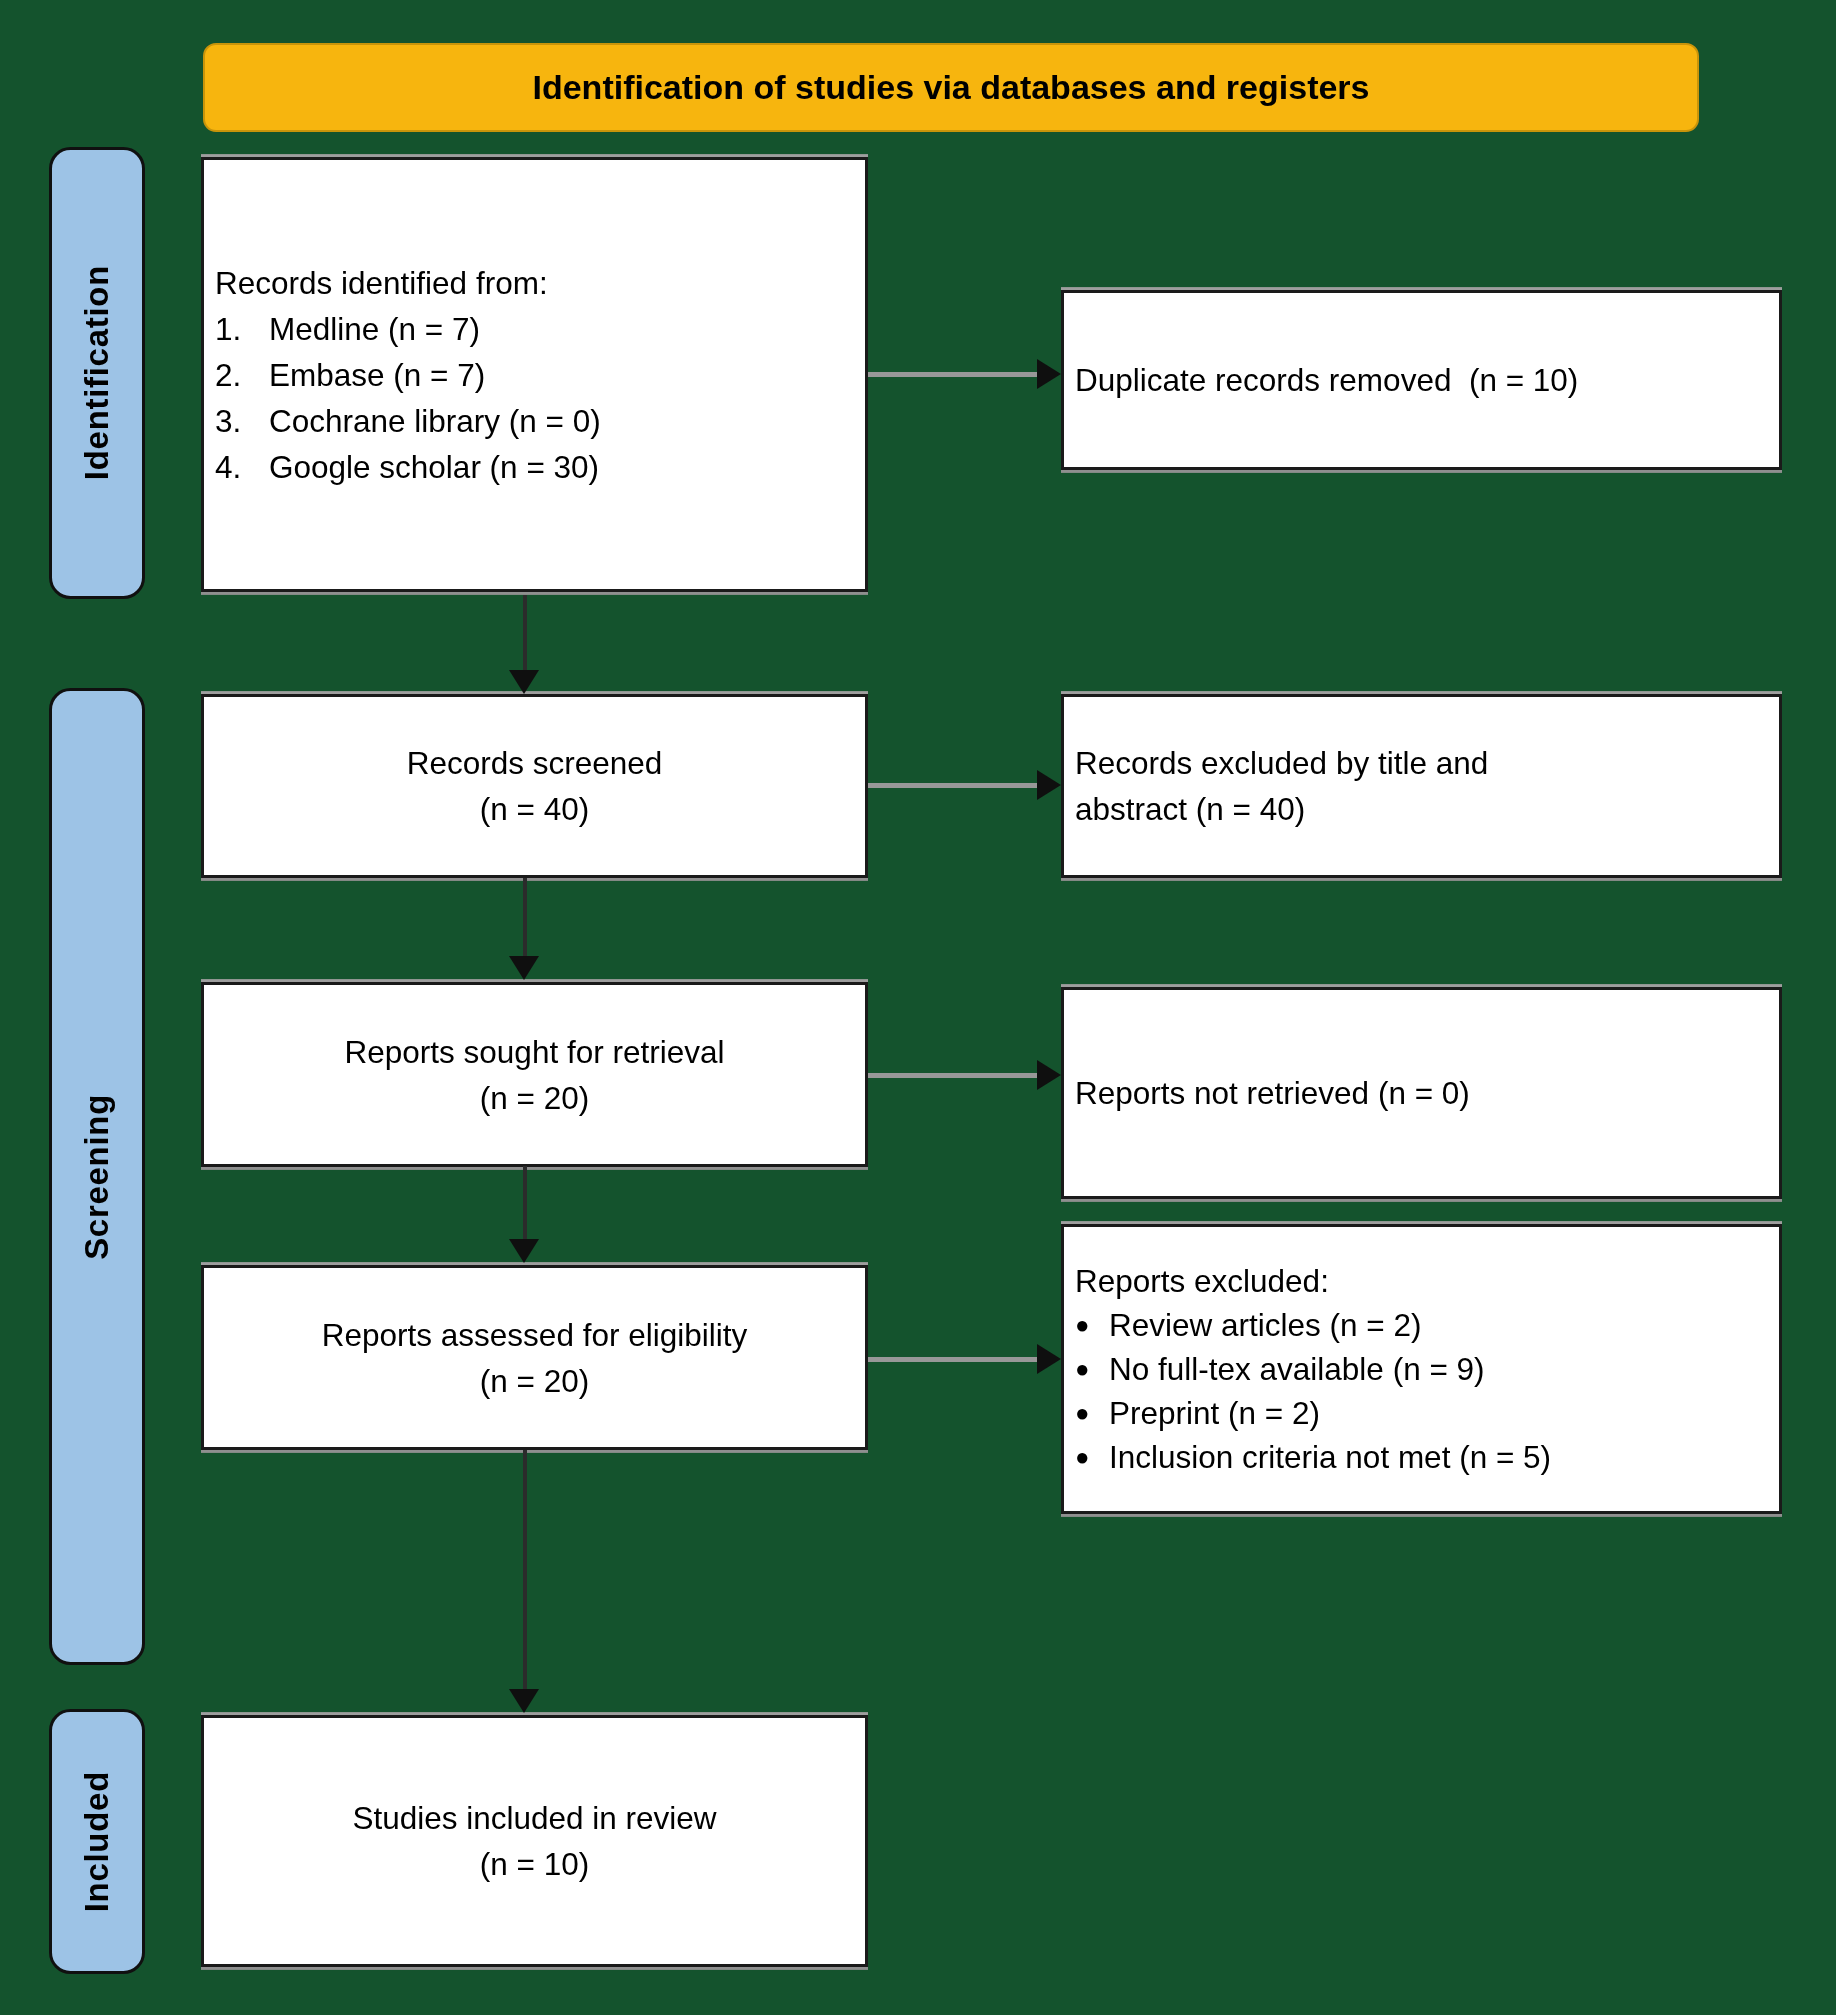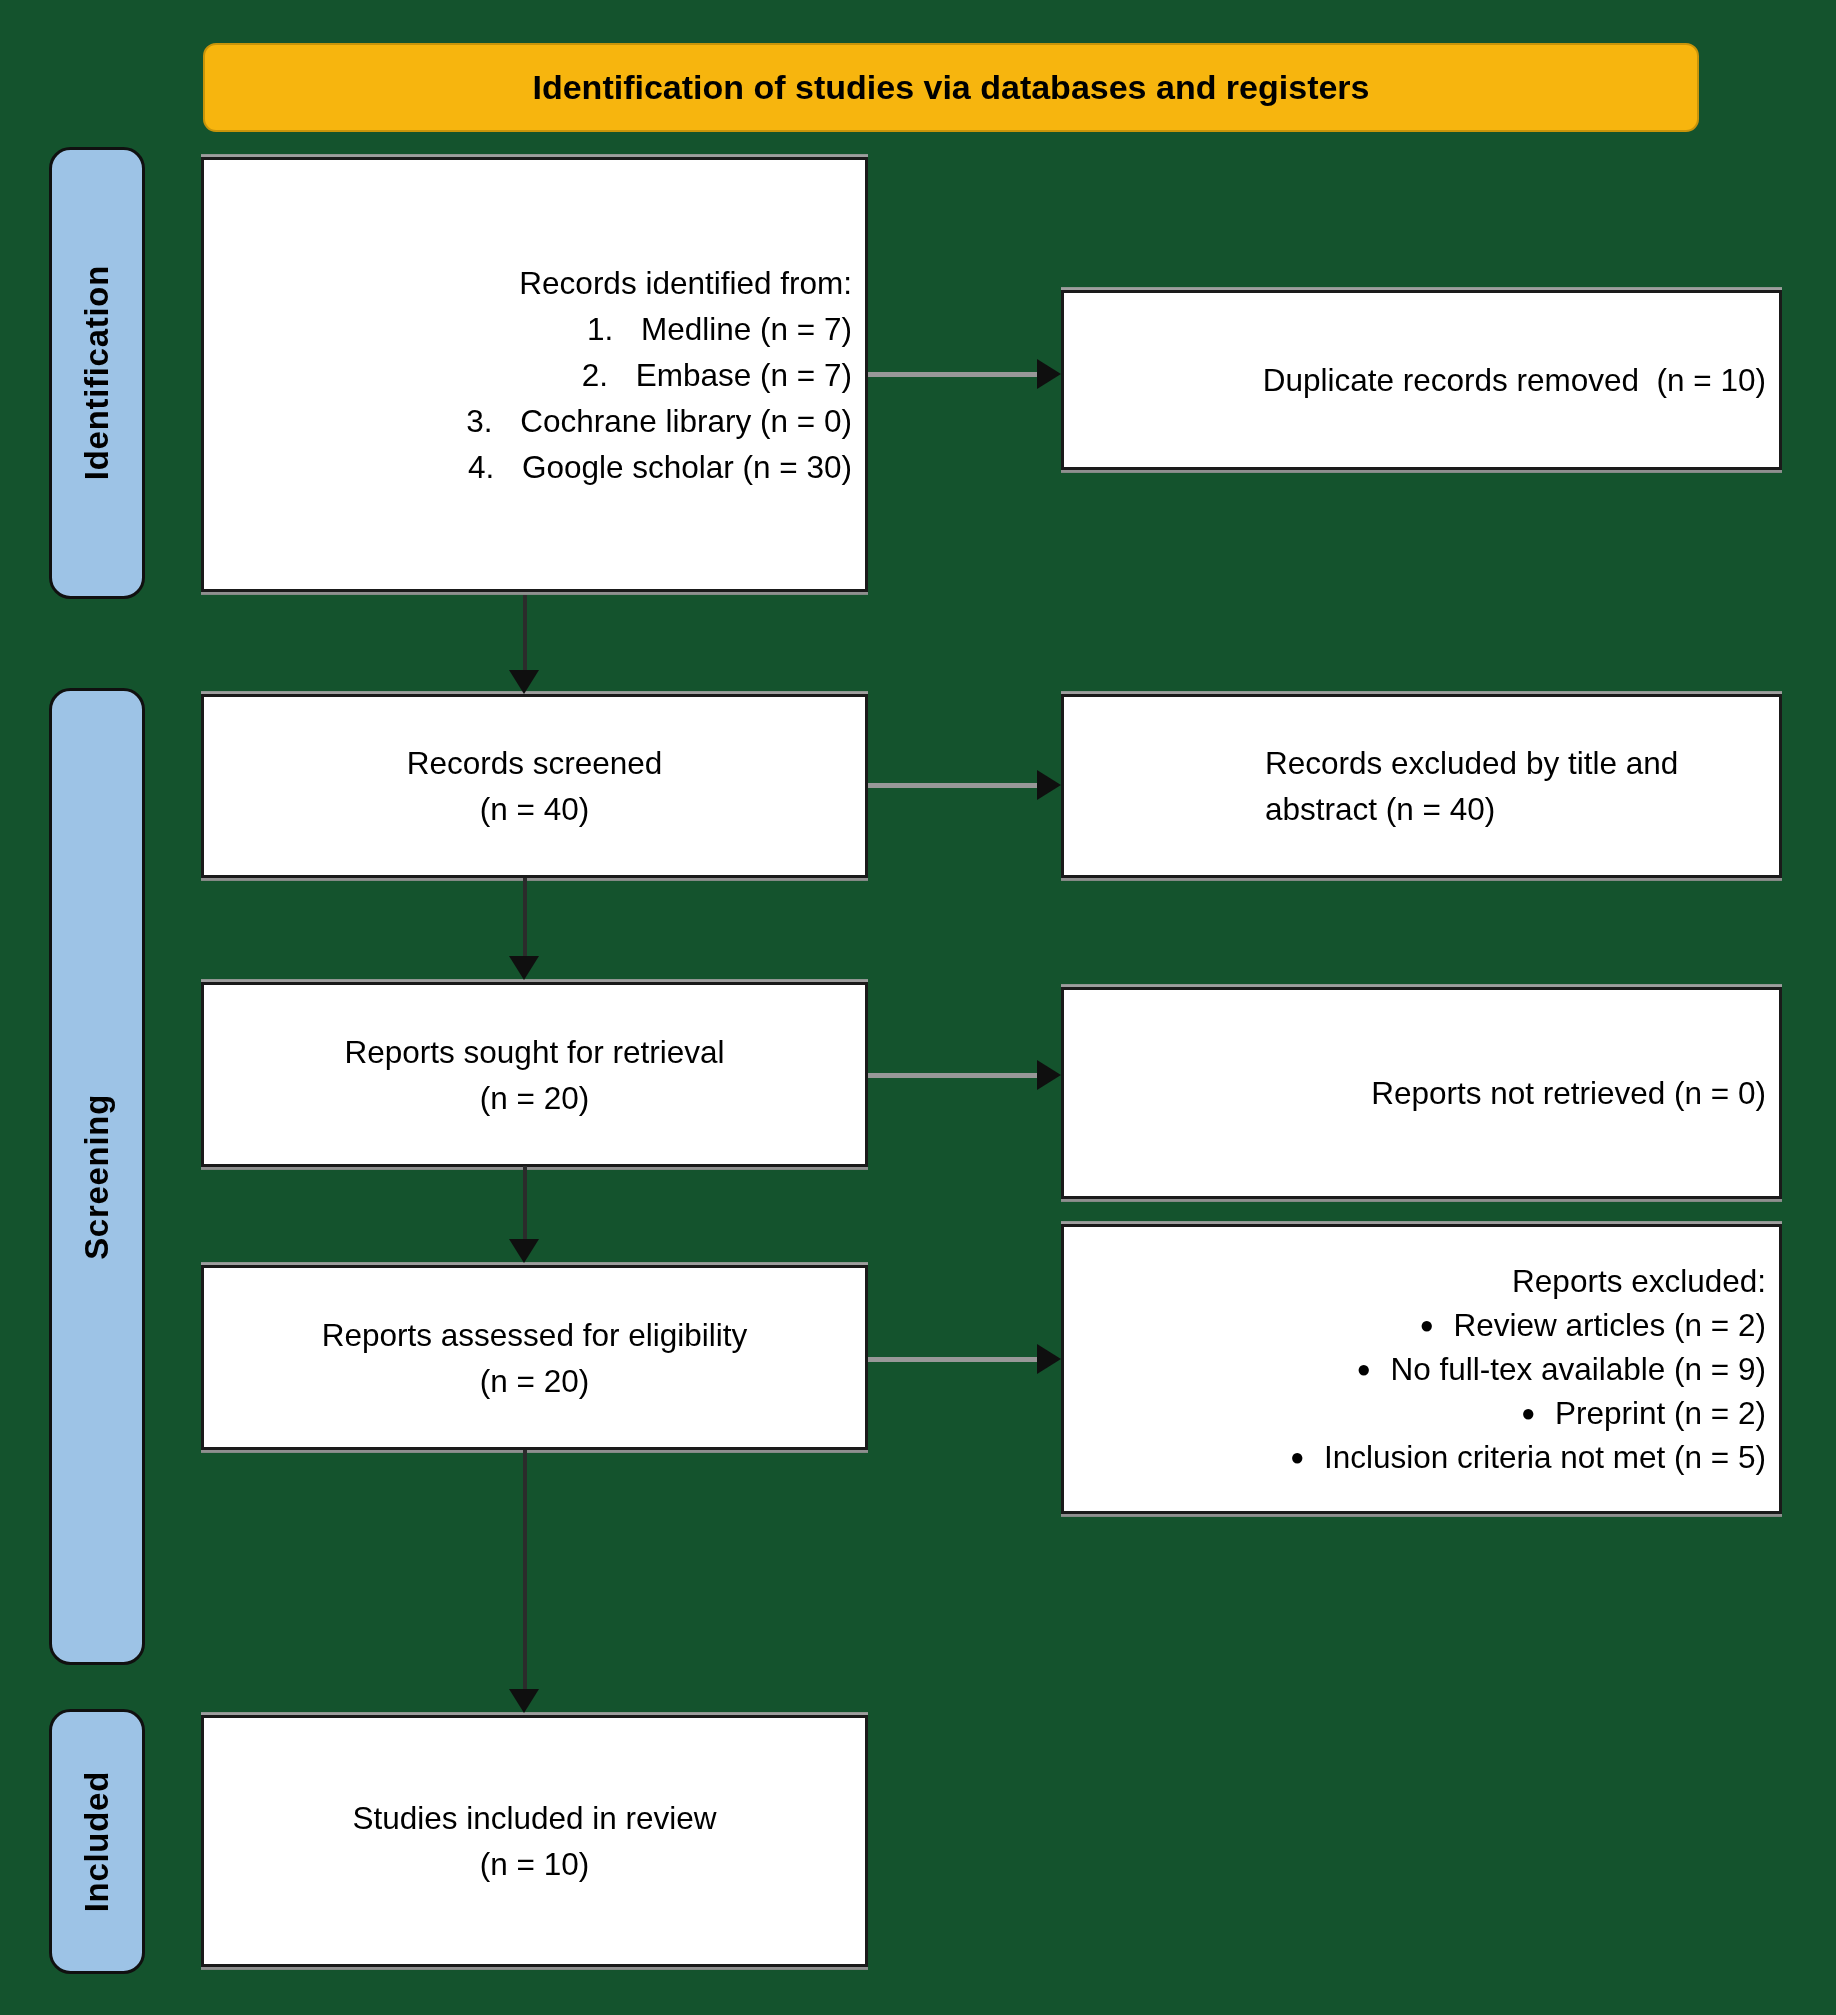--- a/index.html
+++ b/index.html
@@ -70,21 +70,21 @@
   .col-side { left: 1061px; width: 721px; }
 
   .center-2line {
     display: flex; flex-direction: column;
     align-items: center; justify-content: center;
     text-align: center;
   }
   .vcenter-left {
     display: flex; flex-direction: column;
     justify-content: center;
-    padding-left: 19px; padding-right: 13px; align-items: flex-end;
+    padding-left: 11px; padding-right: 13px;
   }
 
   #box-records-identified { top: 157px;  height: 435px; }
   #box-records-screened   { top: 694px;  height: 184px; }
   #box-reports-sought     { top: 982px; height: 185px; }
   #box-reports-assessed   { top: 1265px; height: 185px; }
   #box-studies-included   { top: 1715px; height: 252px; }
 
   #box-duplicates-removed { top: 290px;  height: 180px; }
   #box-excluded-title     { top: 694px;  height: 184px; }

